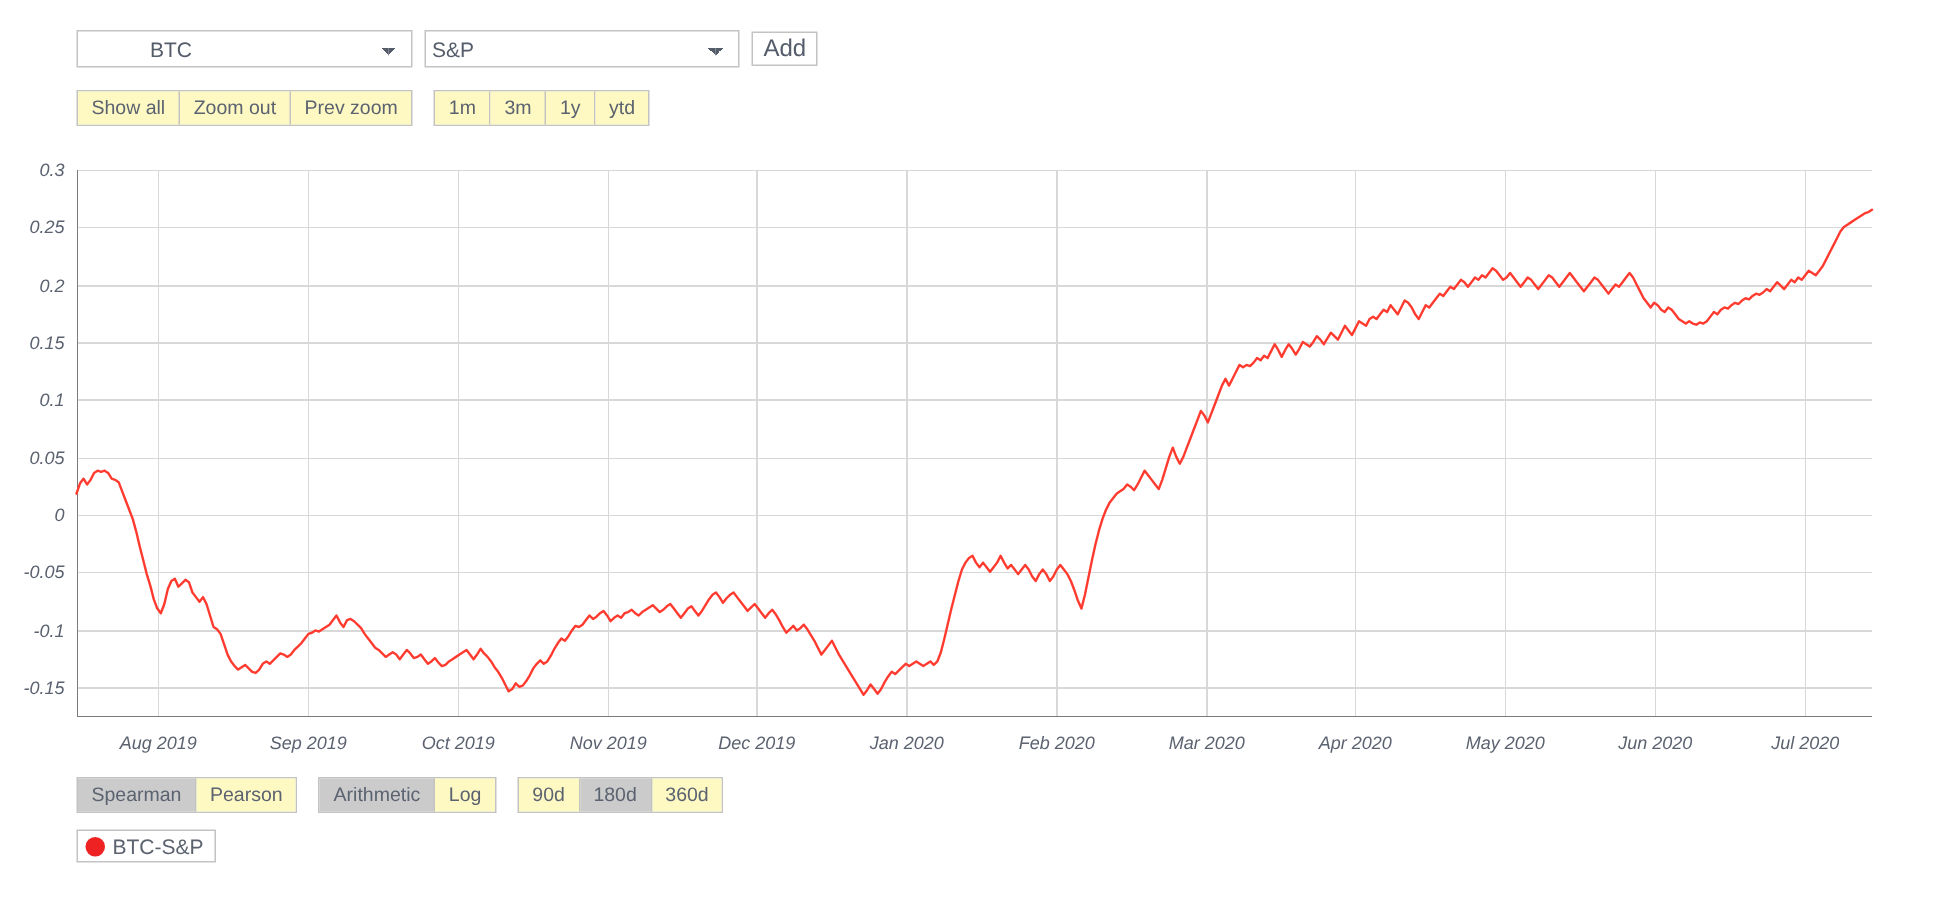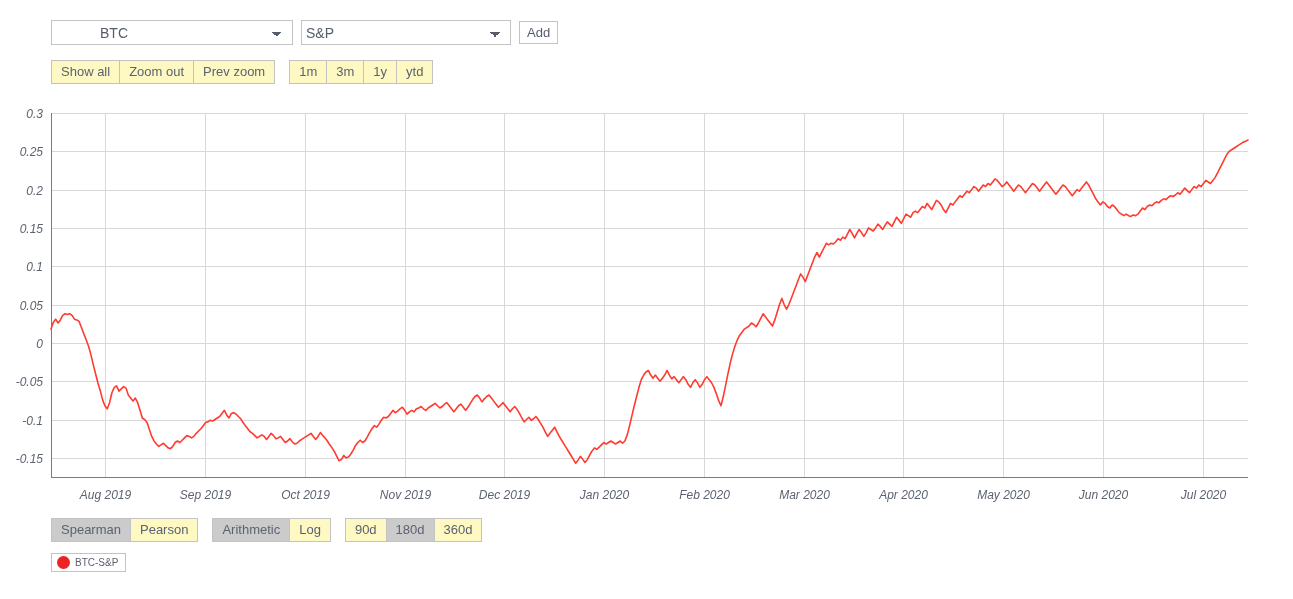--- a/index.html
+++ b/index.html
@@ -25,25 +25,25 @@
     padding:2px 4px;
     border-radius:0;
     -webkit-appearance:none;appearance:none;
     background-image:
       linear-gradient(45deg,transparent 50%,#555d6b 50%),
       linear-gradient(135deg,#555d6b 50%,transparent 50%);
     background-position:calc(100% - 15px) 11px, calc(100% - 10px) 11px;
     background-size:5px 5px,5px 5px;
     background-repeat:no-repeat;
   }
-  select#sel-left{width:242px;padding-left:48px;}
+  select#sel-left{width:224px;padding-left:48px;}
   select#sel-right{width:210px;}
   .add-btn{
     font-family:"Liberation Sans", sans-serif;
-    font-size:13px;color:#555d6b;
+    font-size:16px;color:#555d6b;
     background:#ffffff;border:1px solid #c3c3c3;
     height:23px;min-width:36px;padding:0 7px;cursor:pointer;
     line-height:21px;
   }
 
   
   .btnbar{position:absolute;display:flex;align-items:center;}
   .group{display:flex;border:1px solid #c3c3c3;margin-right:14px;}
   .group:last-child{margin-right:16px;}
   .gbtn{
@@ -82,21 +82,21 @@
   
   .legend{position:absolute;left:51px;top:553px;display:flex;}
   .legend-item{
     display:flex;align-items:center;gap:5px;
     border:1px solid #c3c3c3;background:#fff;
     padding:2px 7px 2px 5px;cursor:pointer;
   }
   .legend-dot{width:13px;height:13px;border-radius:50%;display:inline-block;}
   .legend-label{
     font-family:"Liberation Sans", sans-serif;
-    font-size:10px;color:#5c6370;white-space:nowrap;
+    font-size:14px;color:#5c6370;white-space:nowrap;
   }
 </style>
 </head>
 <body>
 
 <div class="page">
 
   <div class="selector-row">
     <select class="sym-select" id="sel-left"><option value="BTC">BTC</option><option value="ETH">ETH</option><option value="LTC">LTC</option><option value="XRP">XRP</option><option value="GOLD">GOLD</option><option value="S&amp;P">S&amp;P</option></select>
     <select class="sym-select" id="sel-right"><option value="S&amp;P">S&amp;P</option><option value="BTC">BTC</option><option value="ETH">ETH</option><option value="GOLD">GOLD</option><option value="NASDAQ">NASDAQ</option><option value="DAX">DAX</option></select>

